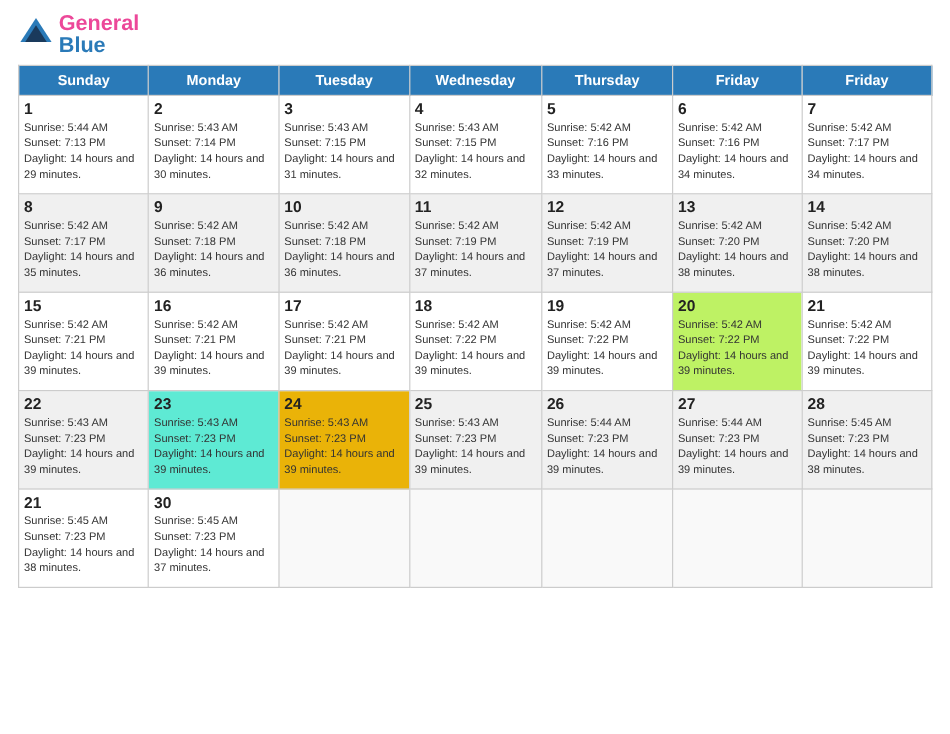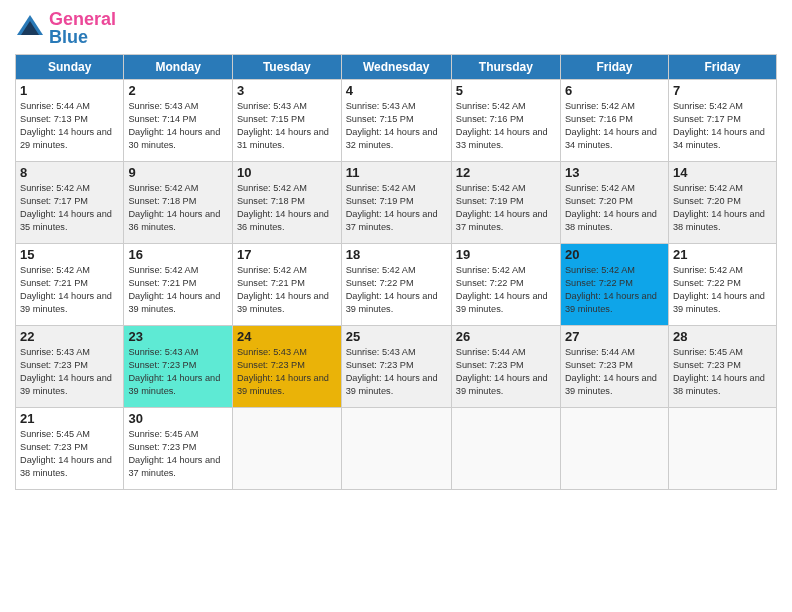--- a/index.html
+++ b/index.html
@@ -190,21 +190,21 @@
             <div class="day-info">Sunrise: 5:42 AM<br>Sunset: 7:21 PM<br>Daylight: 14 hours and 39 minutes.</div>
           </td>
           <td style="background: rgb(255, 255, 255);">
             <span class="day-num">18</span>
             <div class="day-info">Sunrise: 5:42 AM<br>Sunset: 7:22 PM<br>Daylight: 14 hours and 39 minutes.</div>
           </td>
           <td style="background: rgb(255, 255, 255);">
             <span class="day-num">19</span>
             <div class="day-info">Sunrise: 5:42 AM<br>Sunset: 7:22 PM<br>Daylight: 14 hours and 39 minutes.</div>
           </td>
-          <td style="background: #0ea5e9;">
+          <td style="background: #bef264;">
             <span class="day-num">20</span>
             <div class="day-info">Sunrise: 5:42 AM<br>Sunset: 7:22 PM<br>Daylight: 14 hours and 39 minutes.</div>
           </td>
           <td style="background: rgb(255, 255, 255);">
             <span class="day-num">21</span>
             <div class="day-info">Sunrise: 5:42 AM<br>Sunset: 7:22 PM<br>Daylight: 14 hours and 39 minutes.</div>
           </td>
         </tr>
         <tr>
           <td style="background: rgb(240, 240, 240);">

